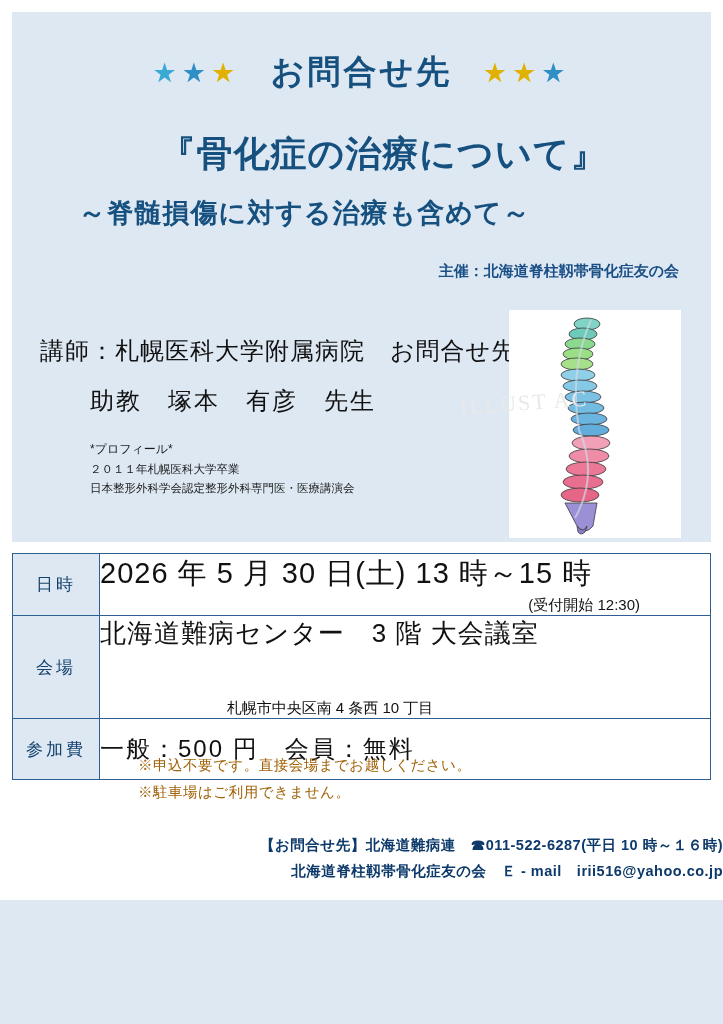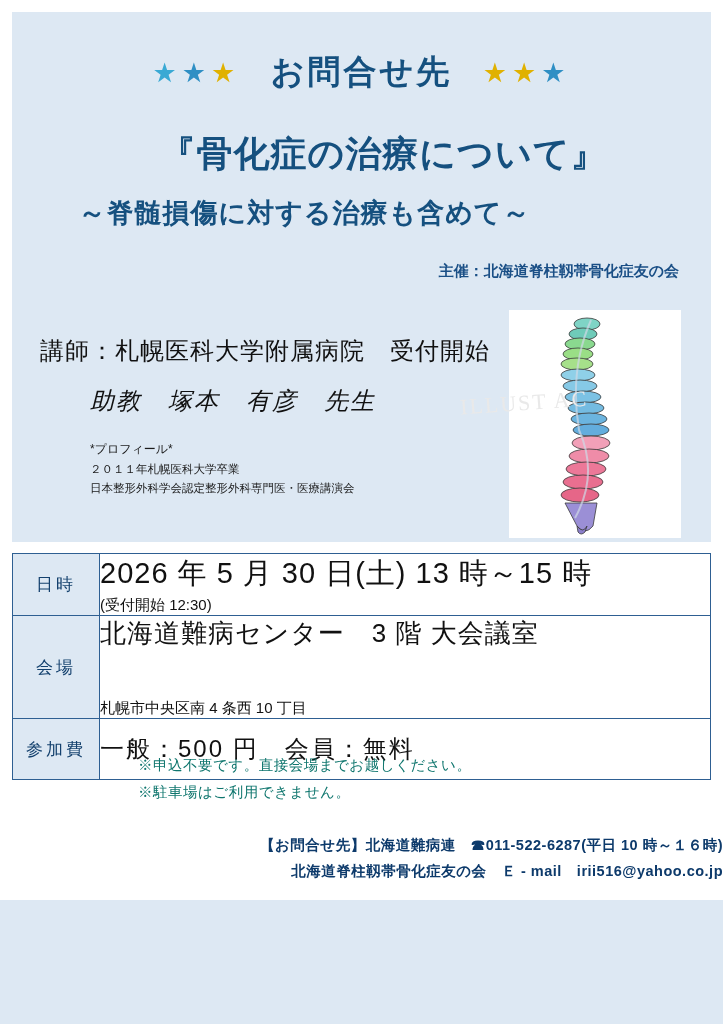--- a/index.html
+++ b/index.html
@@ -100,21 +100,20 @@
     color: #111;
     letter-spacing: 1px;
   }
   .lecturer-name {
     position: absolute;
     left: 78px;
     top: 373px;
     font-size: 24px;
     color: #111;
     letter-spacing: 2px;
-    font-style: italic;
   }
 
   .profile {
     position: absolute;
     left: 78px;
     top: 428px;
     font-size: 12px;
     color: #1b1b1b;
     line-height: 1.65;
   }
@@ -170,34 +169,34 @@
   }
   .v-main {
     font-size: 29px;
     color: #111;
     letter-spacing: 1px;
   }
   .v-main.small { font-size: 26px; }
   .v-sub {
     font-size: 15px;
     color: #111;
-    text-align: left;
+    text-align: right;
     margin-top: 2px;
     margin-right: 70px;
   }
-  .v-sub.left { text-align: left; margin-right: 150px; margin-top: 48px; }
+  .v-sub.left { text-align: center; margin-right: 150px; margin-top: 48px; }
   .row-fee .v-main { font-size: 24px; letter-spacing: 2px; }
 
   
   .notes {
     position: absolute;
     left: 138px;
     top: 752px;
     font-size: 14.5px;
-    color: #0f766e;
+    color: #a16207;
     line-height: 1.85;
     letter-spacing: 0.5px;
   }
 
   .contact {
     position: absolute;
     left: 0;
     top: 832px;
     width: 723px;
     text-align: right;
@@ -233,21 +232,21 @@
       <span class="main-title">お問合せ先</span>
       <span class="stars right">
         <span class="s1">★</span><span class="s2">★</span><span class="s3">★</span>
       </span>
     </div>
 
     <div class="subject">『骨化症の治療について』</div>
     <div class="subsubject">～脊髄損傷に対する治療も含めて～</div>
     <div class="organizer">主催：北海道脊柱靱帯骨化症友の会</div>
 
-    <div class="lecturer">講師：札幌医科大学附属病院　受付開始</div>
+    <div class="lecturer">講師：札幌医科大学附属病院　お問合せ先</div>
     <div class="lecturer-name">助教　塚本　有彦　先生</div>
 
     <div class="profile">
       <div class="phead">*プロフィール*</div>
       <div class="pline">２０１１年札幌医科大学卒業</div>
       <div class="pline">日本整形外科学会認定整形外科専門医・医療講演会</div>
     </div>
 
     <div class="spine-box">
       <svg width="172" height="228" viewBox="0 0 172 228" xmlns="http://www.w3.org/2000/svg">

